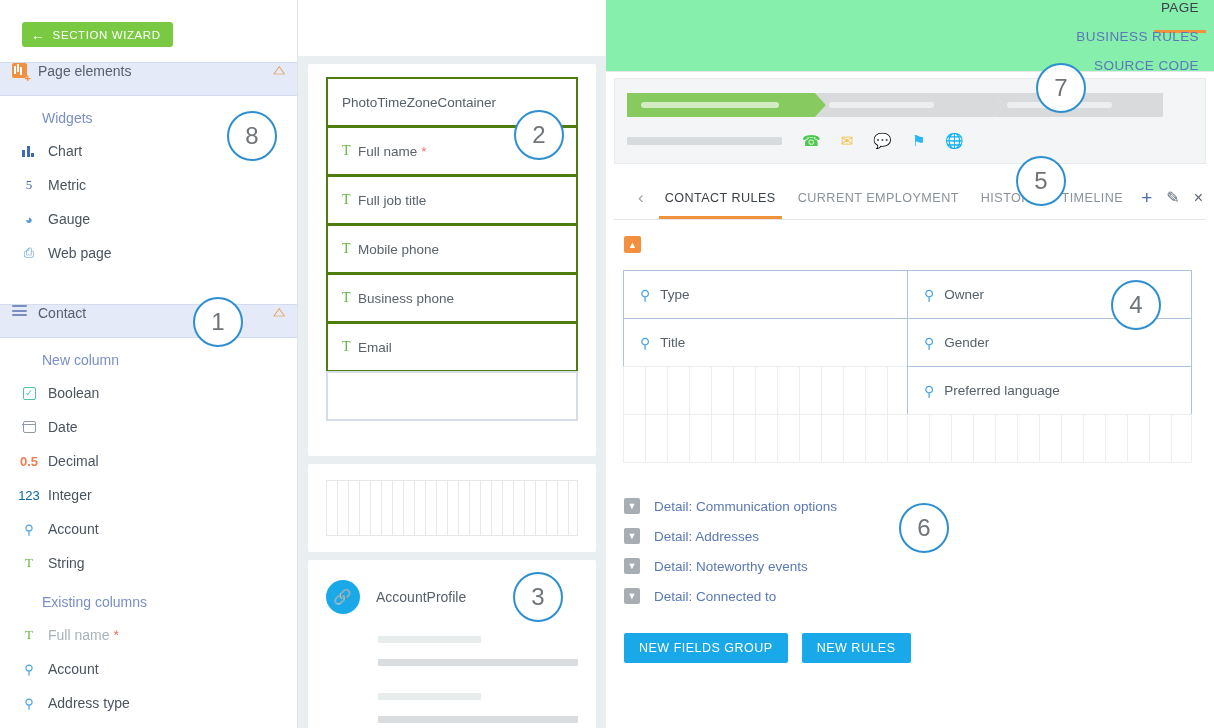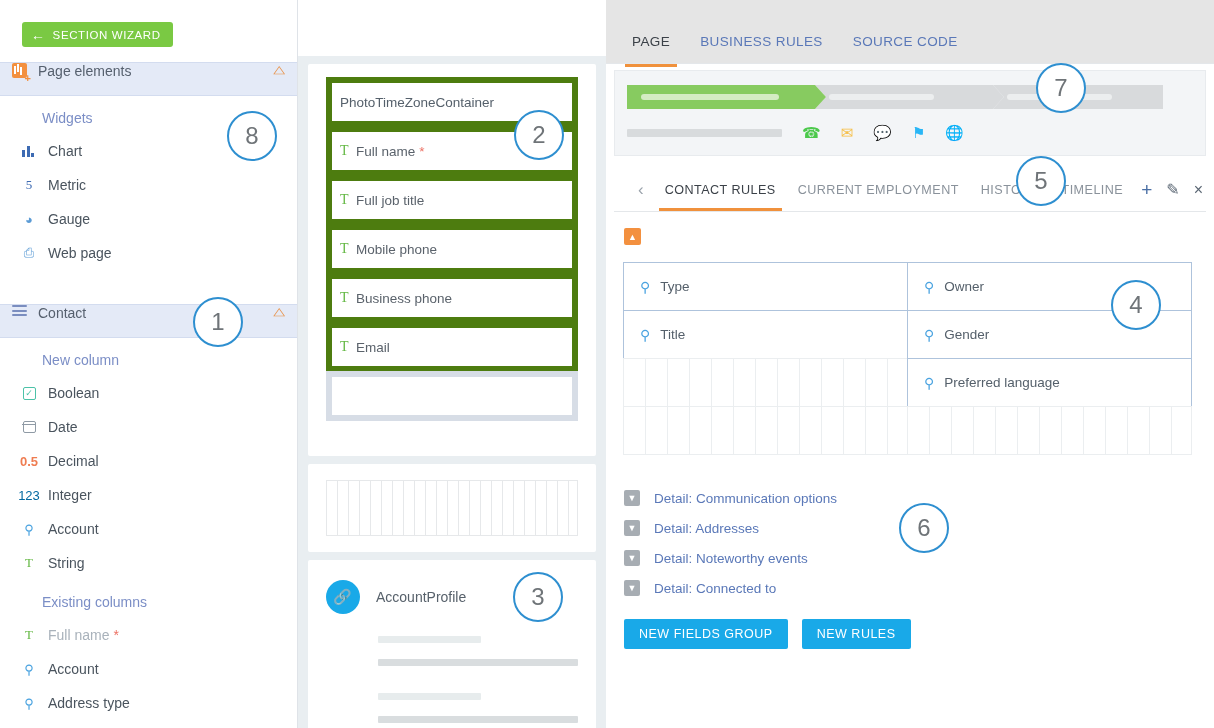--- a/index.html
+++ b/index.html
@@ -87,22 +87,22 @@
   .ic-str{color:#63b843;font-size:14px;font-family:"Liberation Serif",serif;}
 
   
   #center-panel {
     position:absolute; left:298px; top:56px; width:308px; height:672px;
     background:#e9eef1; padding:8px 10px 0 10px; overflow:hidden;
   }
   .card { background:#ffffff; border-radius:2px; margin-bottom:8px; }
   .card-1 { padding:14px 18px 18px 18px; height:392px; }
   .fld-box {
-    border:6px solid #4d7c0f; background:#ffffff;
-    height:50px; display:flex; align-items:center; padding:0 8px;
+    border:2px solid #4d7c0f; background:#ffffff;
+    height:50px; display:flex; align-items:center; padding:0 14px;
     margin-top:-1px; font-size:13.5px; color:#5a626b;
   }
   .fld-box .fb-ic{ color:#63b843; font-size:14px; width:16px; font-family:"Liberation Serif",serif;}
   .fld-box.head { color:#55606b; font-size:13.5px; }
   .fld-box.empty { height:50px; }
 
   .card-2 { height:88px; padding:16px 18px; }
   .stripe-grid {
     height:56px; border:1px solid #e6e8ea; background:
       repeating-linear-gradient(to right, #ffffff 0 10px, #e6e8ea 10px 11px);
@@ -116,22 +116,22 @@
   .profile-name { font-size:14px; color:#57616b; }
   .sk { height:7px; border-radius:1px; margin-left:52px; }
   .sk.light { background:#e7eced; width:103px; }
   .sk.dark  { background:#d9dddf; width:200px; }
 
   
   #right-panel {
     position:absolute; left:606px; top:0; width:608px; height:728px; background:#ffffff;
   }
   #top-tabs {
-    height:64px; display:flex; align-items:flex-end; gap:0; padding-left:11px;
-    border-bottom:1px solid #e4e7ea; background:#e5e5e5;
+    height:72px; display:flex; align-items:flex-end; gap:0; padding-left:11px;
+    border-bottom:1px solid #e4e7ea; background:#86efac;flex-direction:column;
   }
   .ttab {
     font-size:13.5px; letter-spacing:.4px; color:#5a78b8;
     padding:0 15px 14px 15px; cursor:pointer; position:relative;
   }
   .ttab.active { color:#3b4148; }
   .ttab.active:after {
     content:""; position:absolute; left:8px; right:8px; bottom:-4px;
     height:3px; background:#f0913c;
   }
@@ -198,21 +198,21 @@
   }
   .w-half { width:285px; }
 
   #details { margin:28px 0 0 18px; }
   .det-row { display:flex; align-items:center; height:30px; gap:14px; }
   .det-chip {
     width:16px;height:16px;background:#a7adb3;border-radius:2px;
     display:flex;align-items:center;justify-content:center;color:#fff;font-size:9px;
   }
   .det-label { color:#5a78b8; font-size:13.5px; cursor:pointer; }
-  #btn-row { display:flex; gap:14px; margin:16px 0 0 18px; }
+  #btn-row { display:flex; gap:14px; margin:22px 0 0 18px; }
   .blue-btn {
     background:#19a9e8; color:#fff; border:none; height:30px; padding:0 15px;
     font-size:12.5px; letter-spacing:.5px; cursor:pointer; border-radius:2px;
   }
 
   
   .badge {
     position:absolute; width:50px;height:50px;border-radius:50%;
     border:2.5px solid #2e8fd0; background:#ffffff;
     display:flex;align-items:center;justify-content:center;

